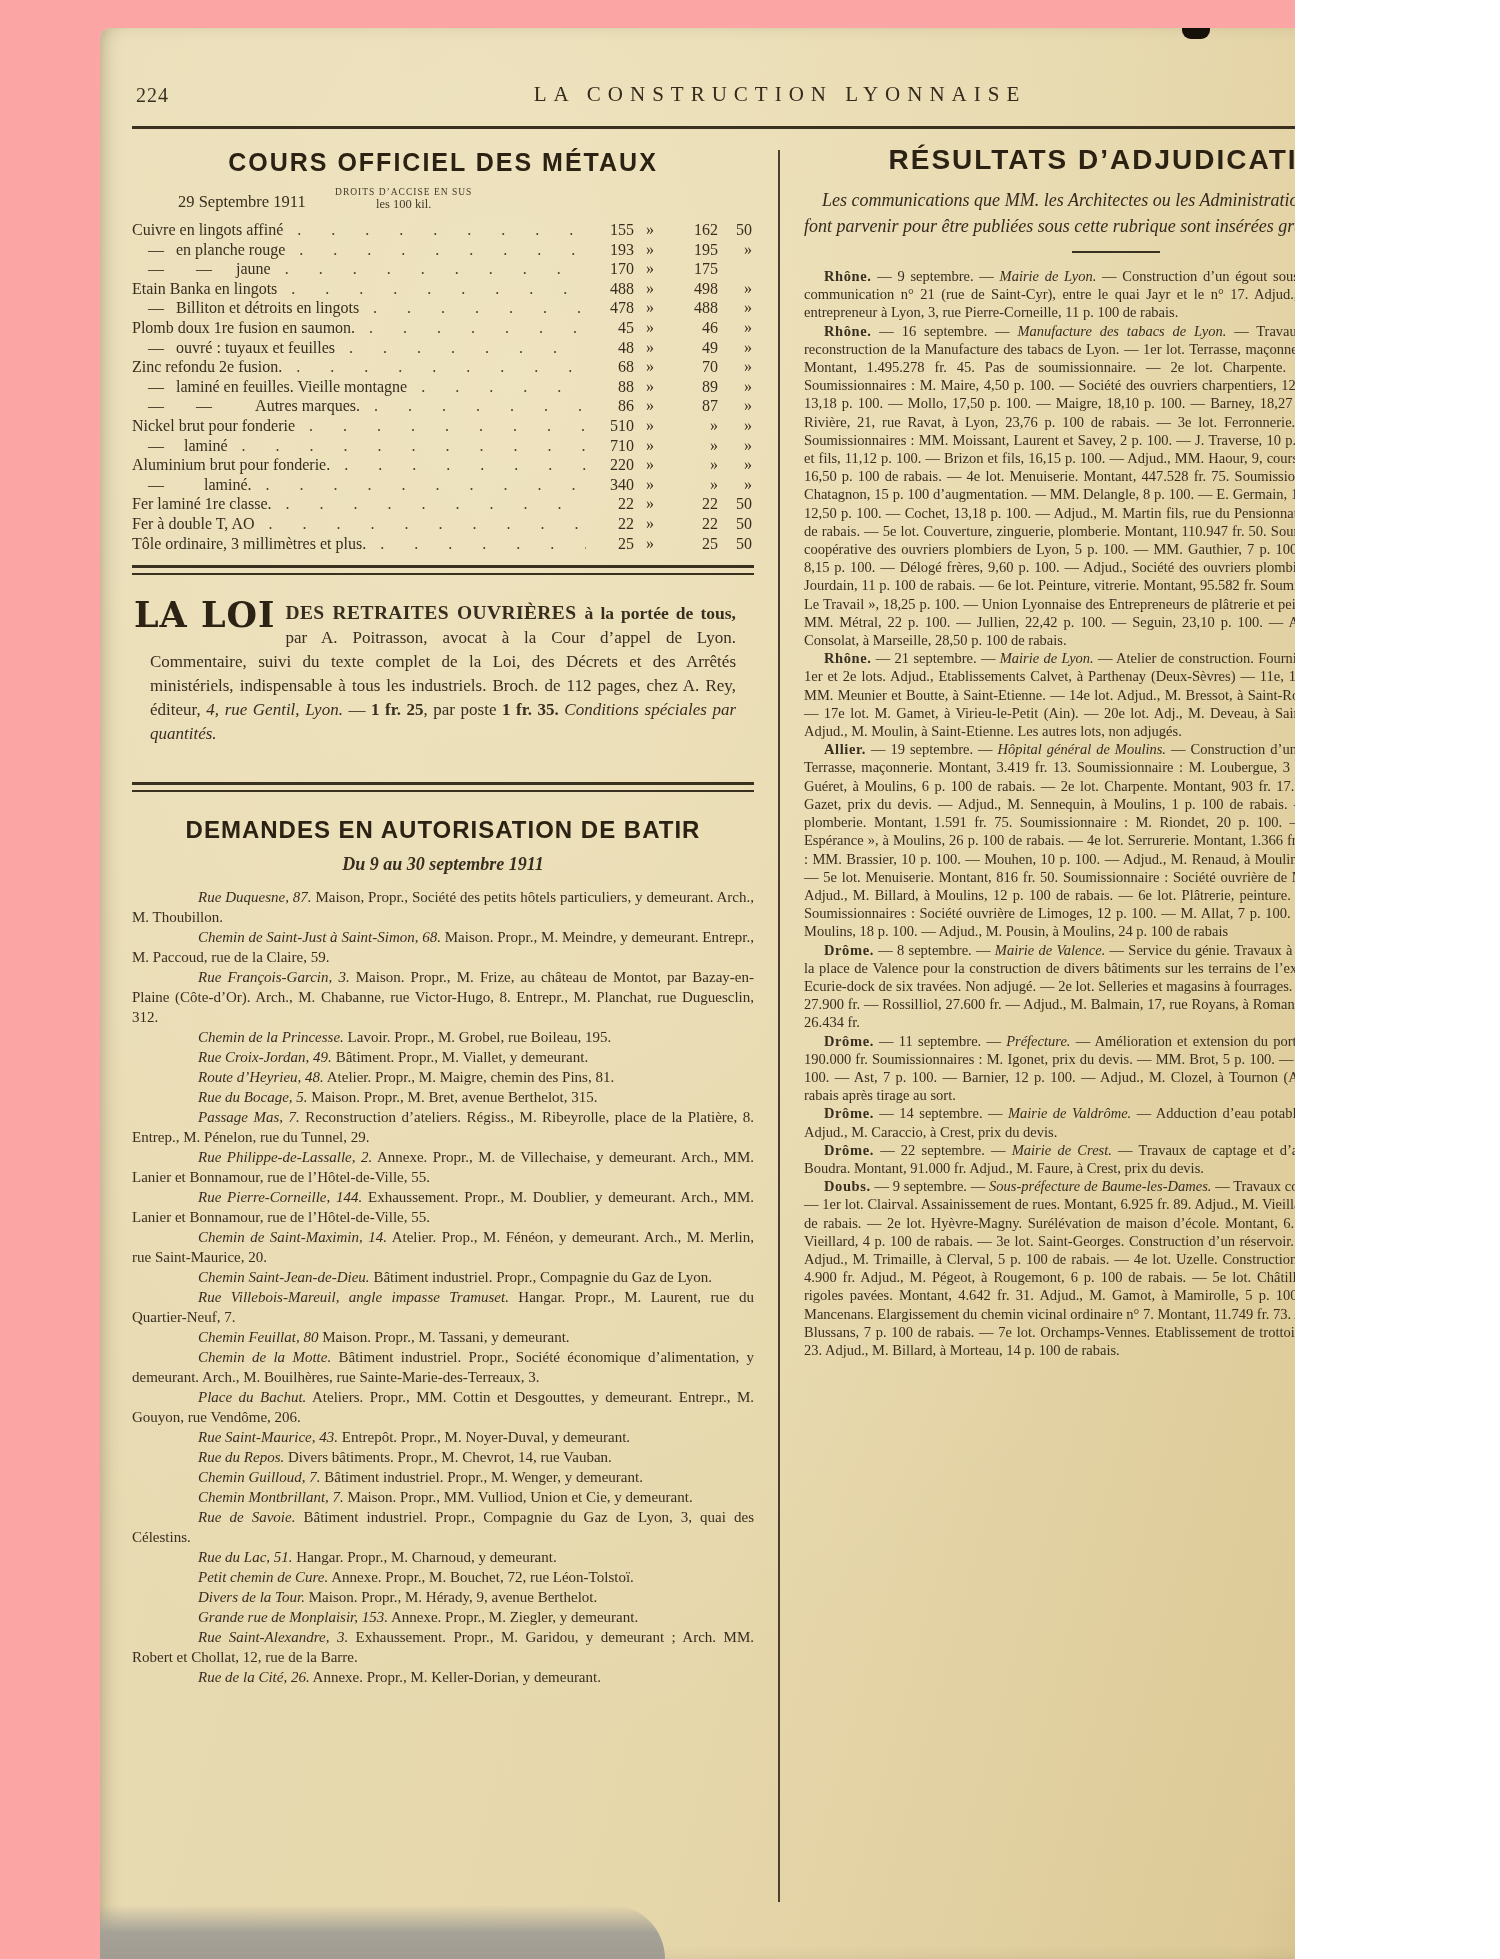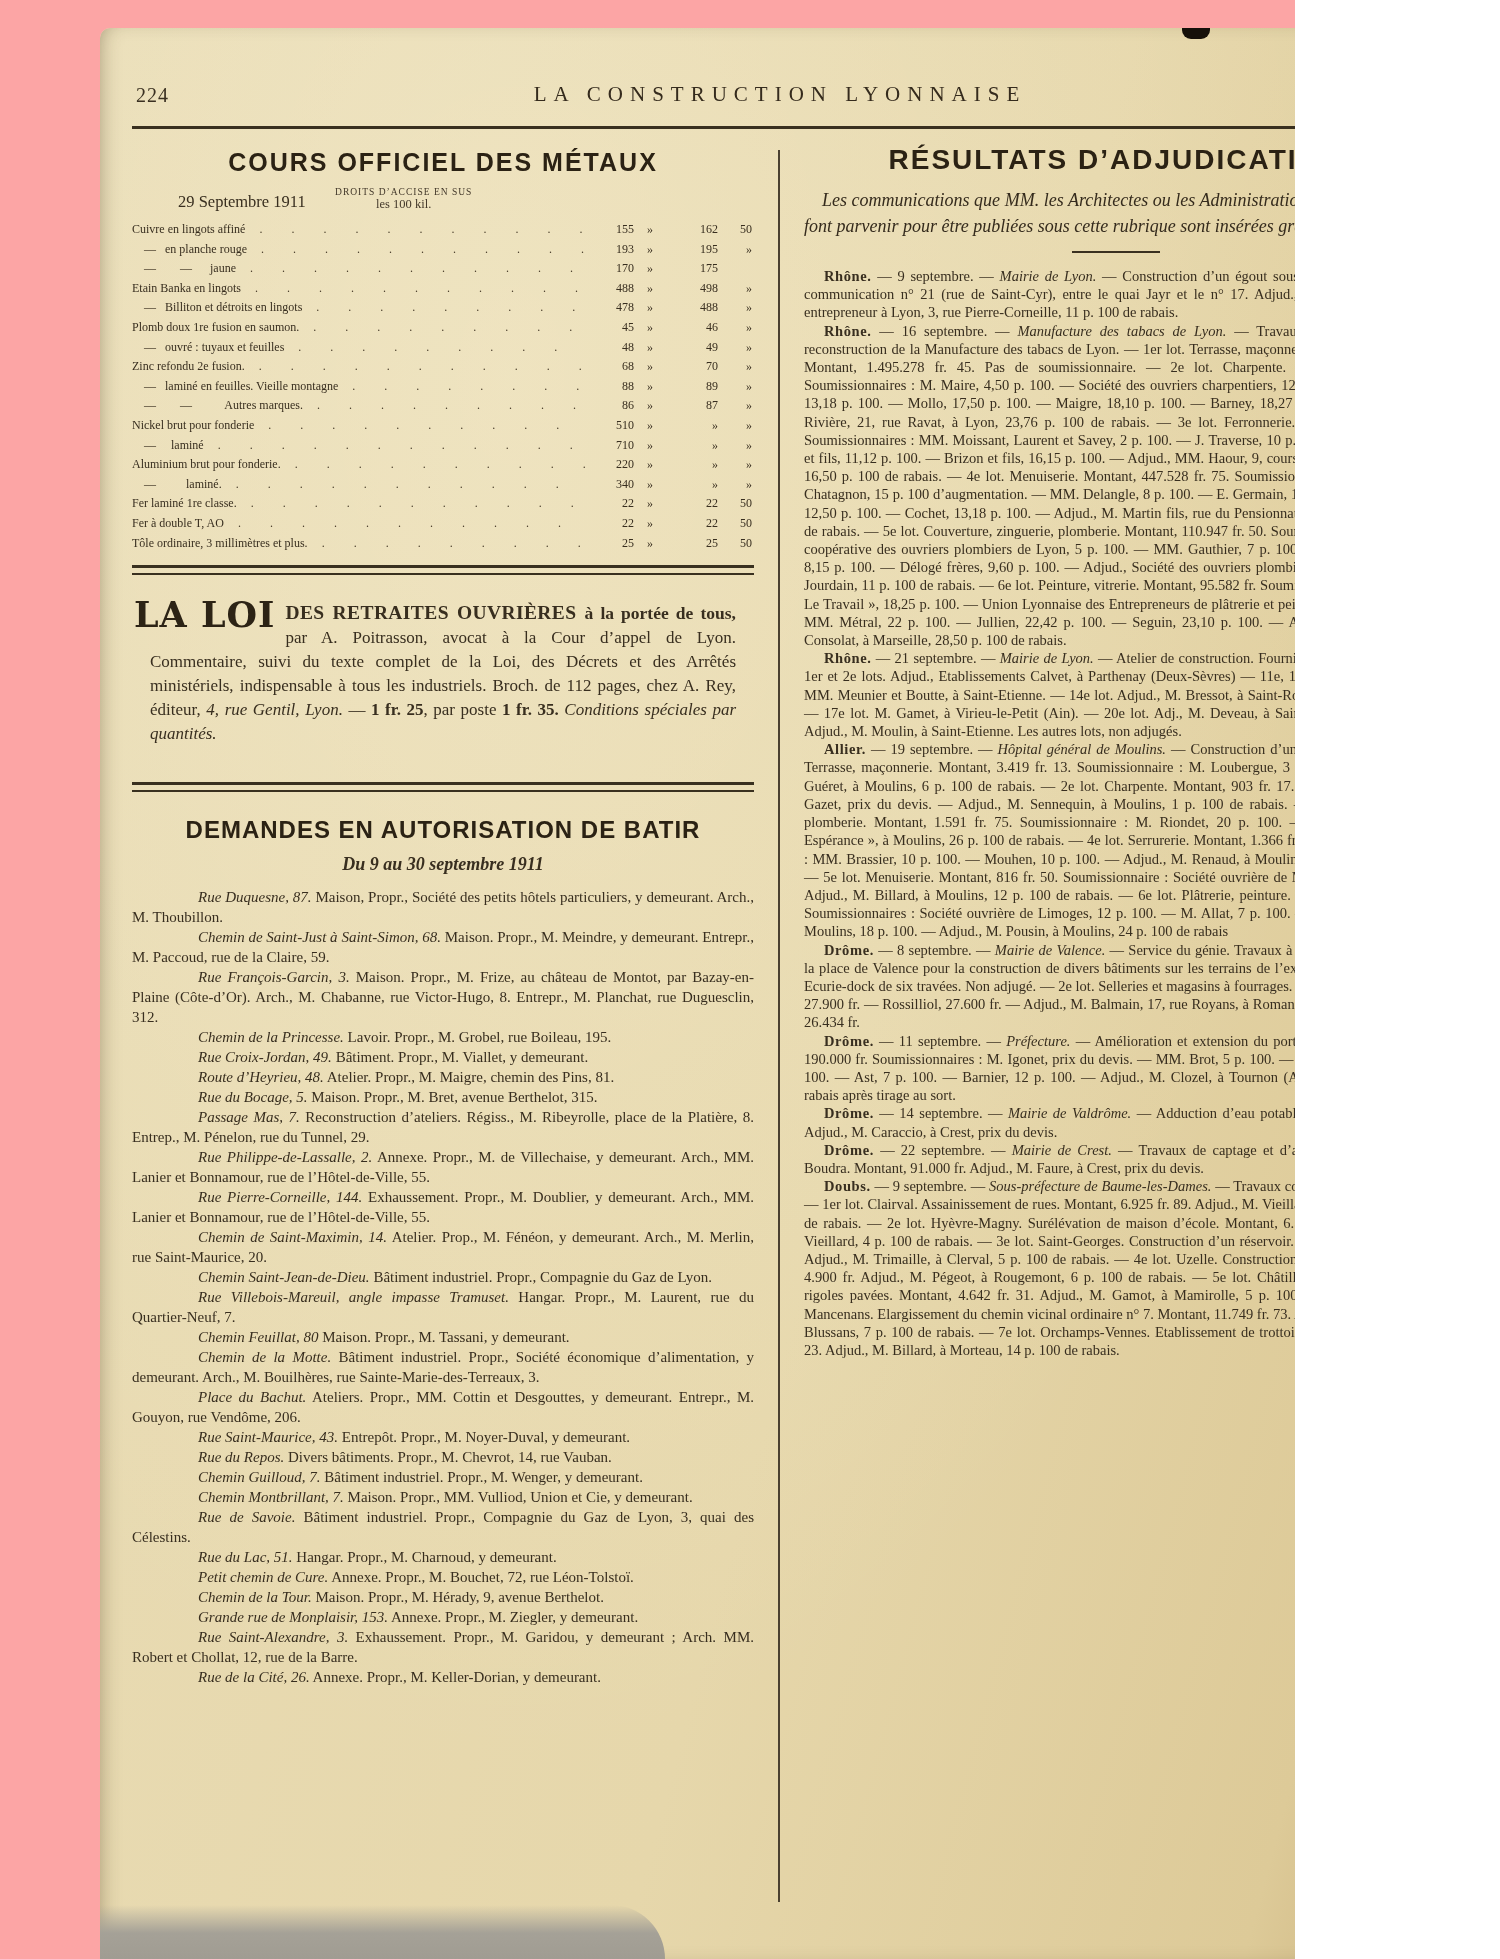--- a/index.html
+++ b/index.html
@@ -31,21 +31,21 @@
   .h2-cours{font-size:25px;letter-spacing:2px;margin-top:16px;}
   .h2-demandes{font-size:24px;letter-spacing:1px;margin-top:24px;}
   .h2-resultats{font-size:28px;letter-spacing:2px;margin-top:12px;}
   
   .table-head{display:flex;justify-content:flex-start;align-items:flex-start;margin-top:10px;padding-left:46px;}
   .metal-date{font-size:16.5px;padding-top:5px;}
   .duty{width:196px;text-align:center;color:#43382a;}
   .duty1{font-size:9.5px;letter-spacing:1px;}
   .duty2{font-size:12.5px;}
   .metal-table{margin-top:8px;}
-  .metal-row{display:flex;align-items:center;font-size:12px;line-height:19.6px;}
+  .metal-row{display:flex;align-items:center;font-size:16px;line-height:19.6px;}
   .metal-label{white-space:pre;}
   .leader{flex:1 1 auto;overflow:hidden;white-space:nowrap;margin:0 4px;color:#4a3e2c;}
   .leader::after{content:". . . . . . . . . . . . . . . . . . . . . . . . . . . .";letter-spacing:13px;padding-left:10px;}
   .v1{flex:0 0 44px;text-align:right;}
   .u1{flex:0 0 32px;text-align:center;}
   .v2{flex:0 0 52px;text-align:right;}
   .u2{flex:0 0 34px;text-align:right;padding-right:2px;}
   .rule-double{height:5px;border-top:3px solid #39301f;border-bottom:2px solid #39301f;}
   .rd1{margin-top:12px;}
   .rd2{margin-top:10px;}
@@ -301,21 +301,21 @@
             <p class="entry"><i class="street">Chemin Guilloud, 7.</i><span> Bâtiment industriel. Propr., M. Wenger, y demeurant.</span></p>
 
             <p class="entry"><i class="street">Chemin Montbrillant, 7.</i><span> Maison. Propr., MM. Vulliod, Union et Cie, y demeurant.</span></p>
 
             <p class="entry"><i class="street">Rue de Savoie.</i><span> Bâtiment industriel. Propr., Compagnie du Gaz de Lyon, 3, quai des Célestins.</span></p>
 
             <p class="entry"><i class="street">Rue du Lac, 51.</i><span> Hangar. Propr., M. Charnoud, y demeurant.</span></p>
 
             <p class="entry"><i class="street">Petit chemin de Cure.</i><span> Annexe. Propr., M. Bouchet, 72, rue Léon-Tolstoï.</span></p>
 
-            <p class="entry"><i class="street">Chemin de la Tour.</i><span> Maison. Propr., M. Hérady, 9, avenue Berthelot.</span></p>
+            <p class="entry"><i class="street">Divers de la Tour.</i><span> Maison. Propr., M. Hérady, 9, avenue Berthelot.</span></p>
 
             <p class="entry"><i class="street">Grande rue de Monplaisir, 153.</i><span> Annexe. Propr., M. Ziegler, y demeurant.</span></p>
 
             <p class="entry"><i class="street">Rue Saint-Alexandre, 3.</i><span> Exhaussement. Propr., M. Garidou, y demeurant ; Arch. MM. Robert et Chollat, 12, rue de la Barre.</span></p>
 
             <p class="entry"><i class="street">Rue de la Cité, 26.</i><span> Annexe. Propr., M. Keller-Dorian, y demeurant.</span></p>
           </div>
       </div>
 
       <div class="col col-right">

